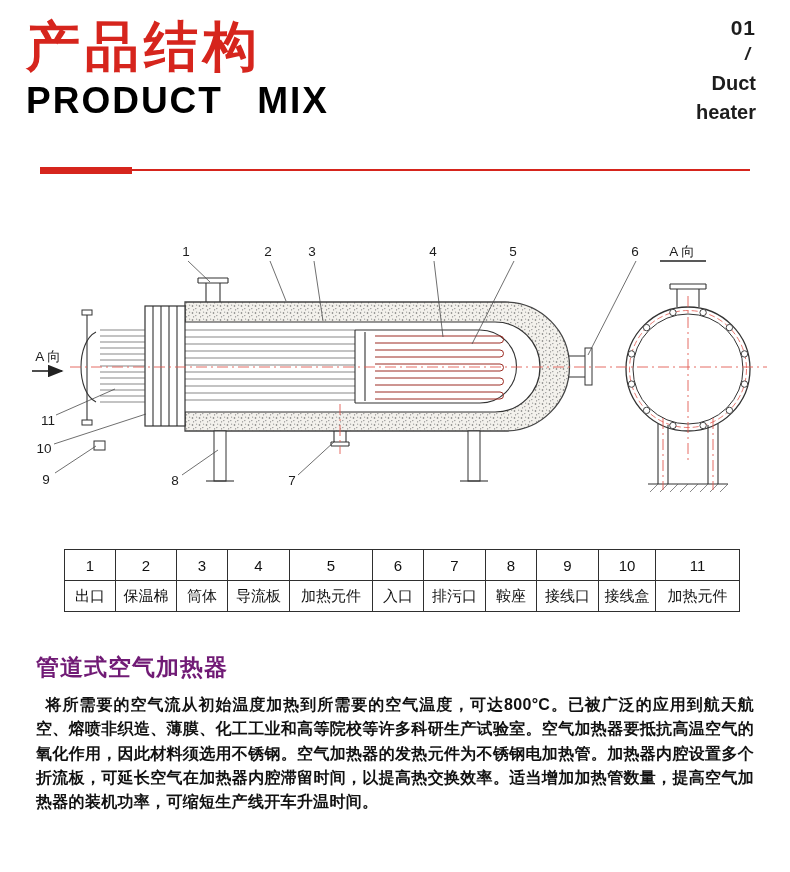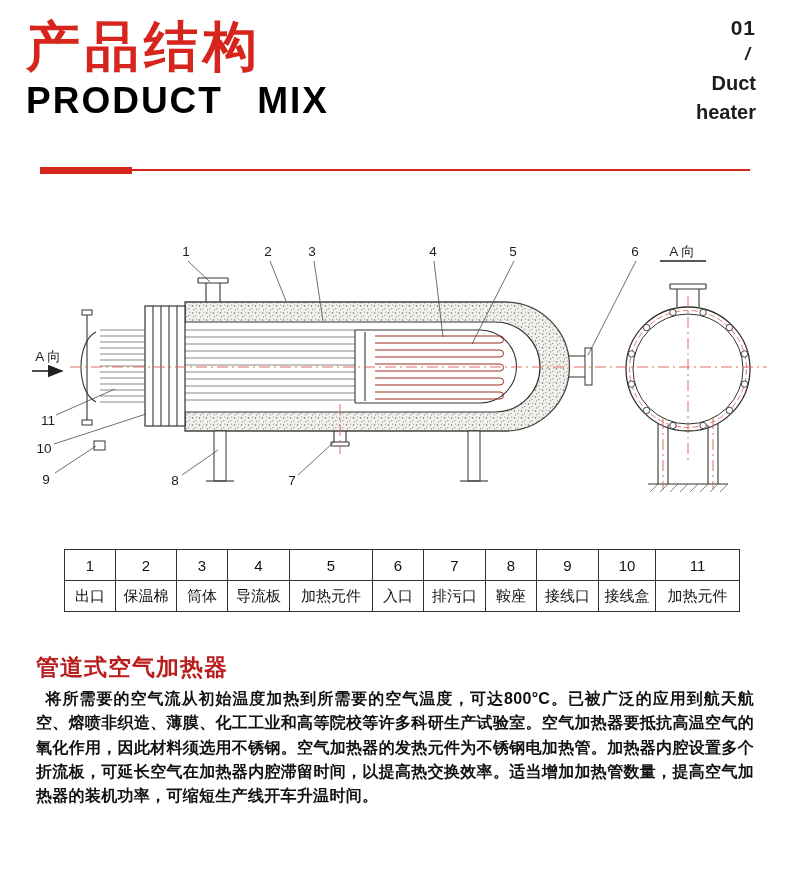--- a/index.html
+++ b/index.html
@@ -28,21 +28,21 @@
   .redline{stroke:#9c2b22;stroke-width:1;fill:none;}
   .red-dash{stroke:#e25b52;stroke-width:0.9;fill:none;stroke-dasharray:11 4 2 4;}
   .cal{font-size:13.5px;fill:#1c1c1c;text-anchor:middle;font-family:"Liberation Sans",sans-serif;}
 
   
   .parts-table{border-collapse:collapse;table-layout:fixed;width:675px;margin:16px 0 0 64px;}
   .parts-table td{border:1.4px solid #2f2f2f;text-align:center;vertical-align:middle;font-size:15px;color:#111;padding:2px 1px;height:26px;}
 
   
   .content{margin:40px 36px 0 36px;}
-  .content h3{margin:0 0 4px;font-size:23px;font-weight:700;color:#b91c1c;letter-spacing:1px;}
+  .content h3{margin:0 0 10px;font-size:23px;font-weight:700;color:#701a75;letter-spacing:1px;}
   .content p{margin:0;font-size:16px;line-height:1.52;font-weight:700;color:#111;text-align:justify;text-indent:0.6em;letter-spacing:0.3px;}
 </style>
 </head>
 <body>
 
 <div class="page">
 
   <header>
     <div class="header-left">
       <h1 class="title-cn">产品结构</h1>

